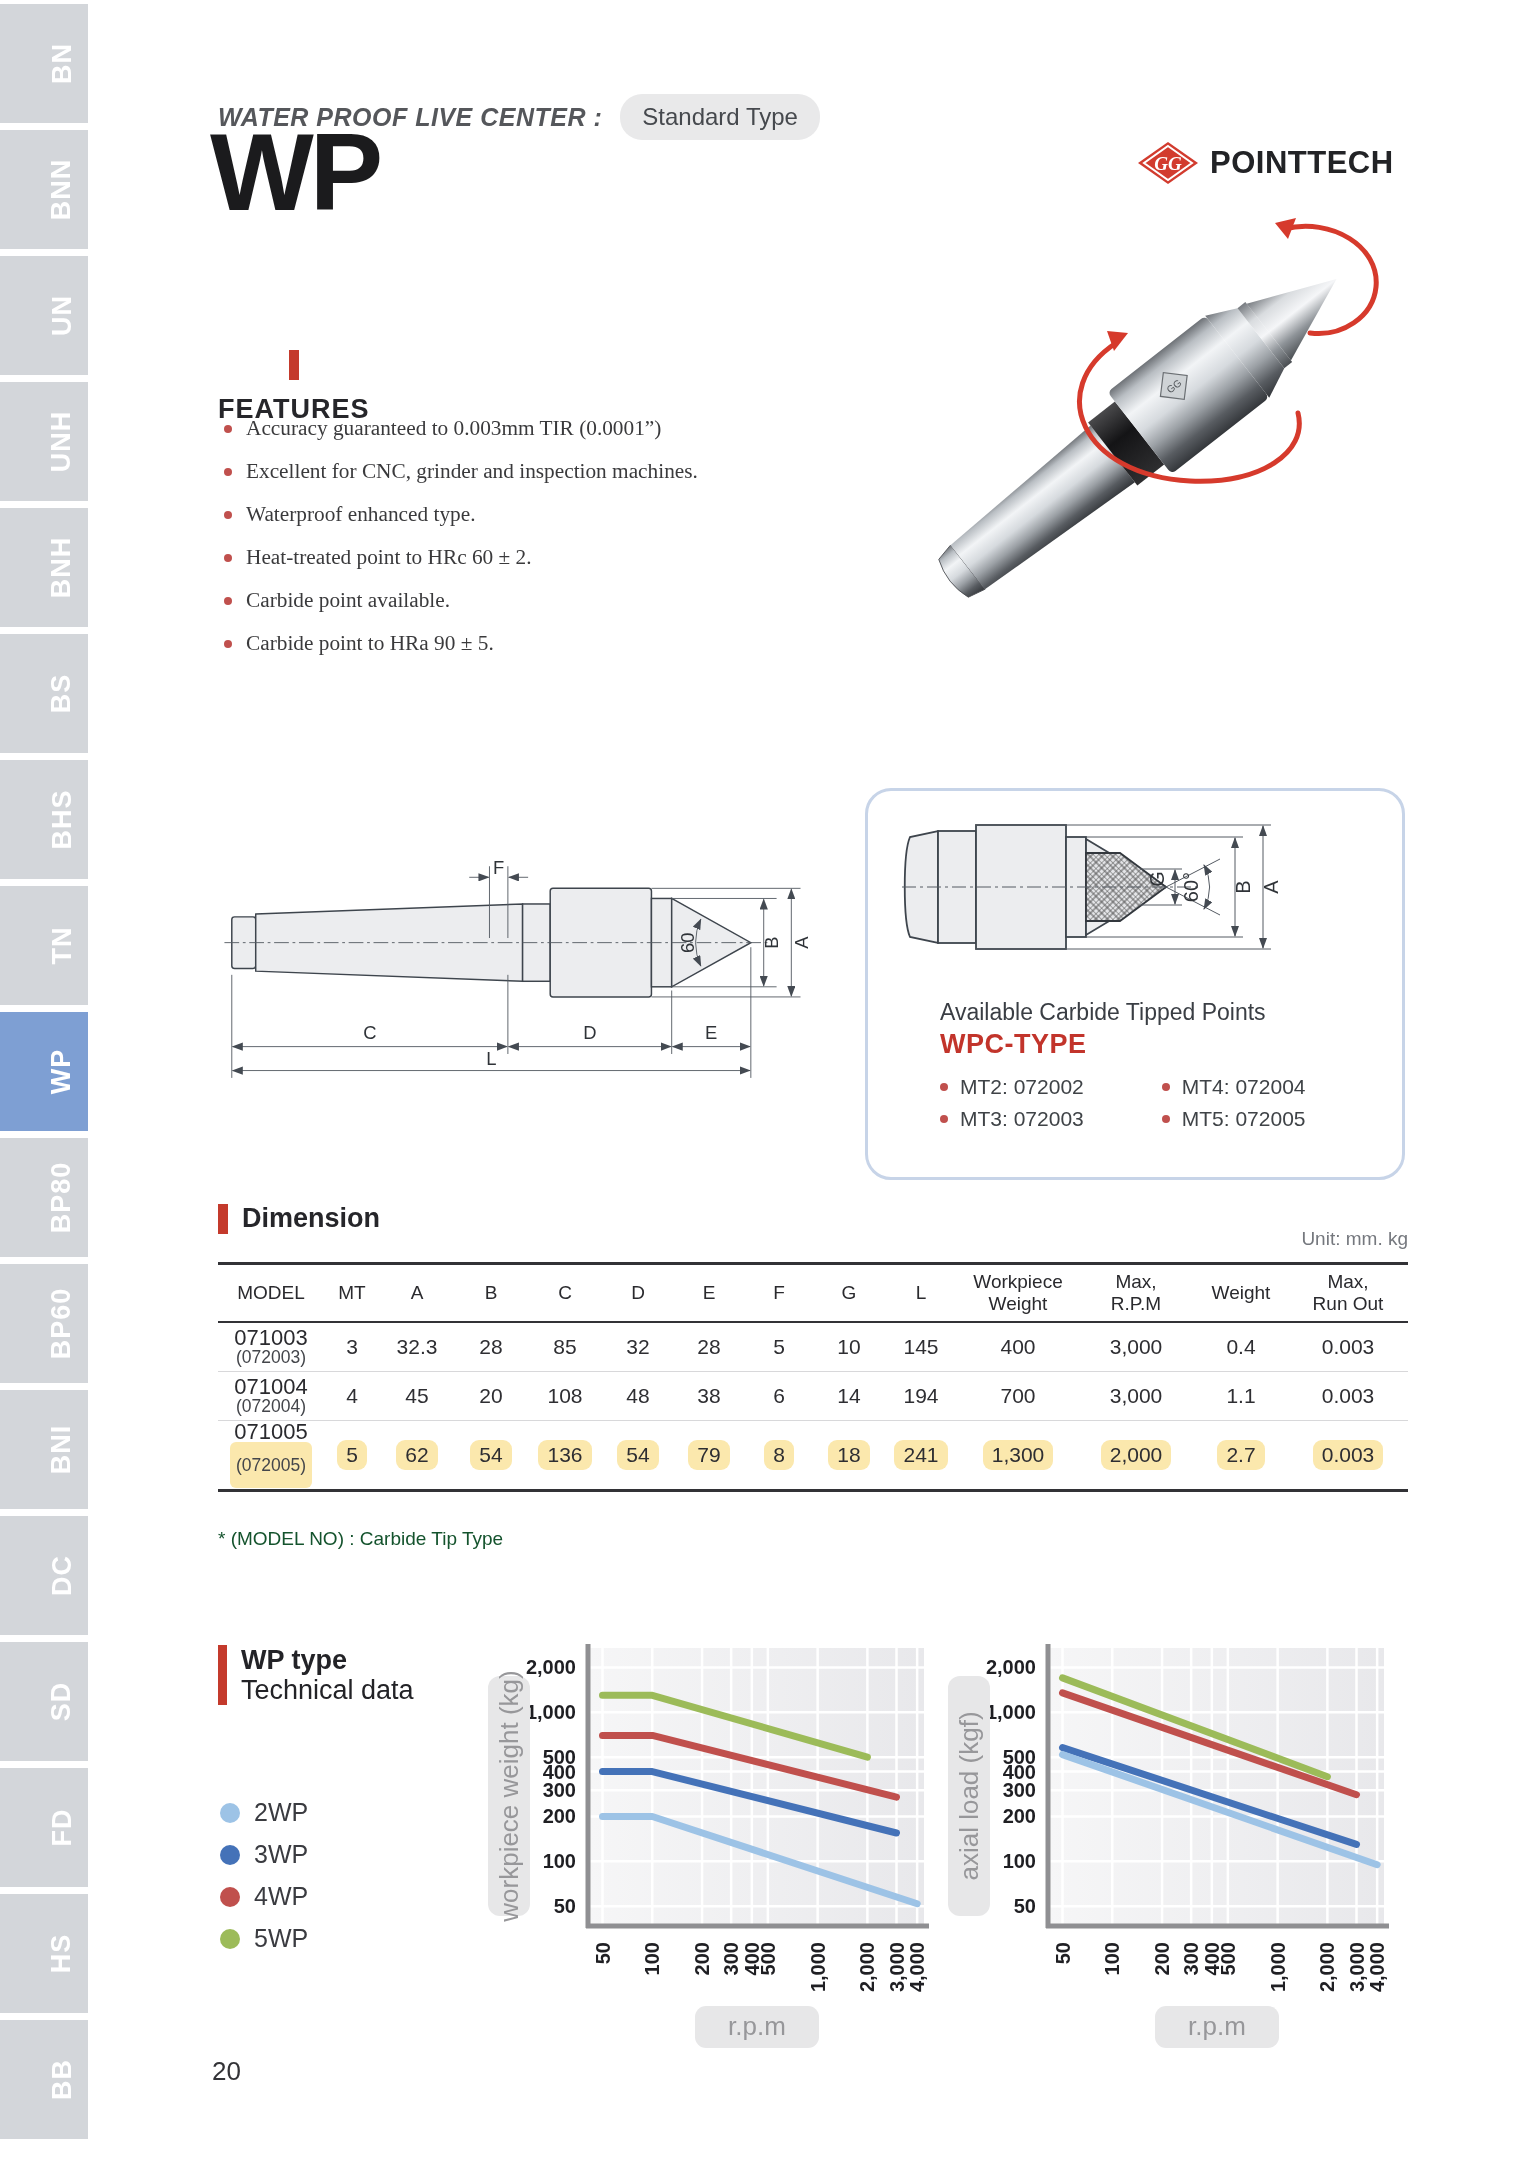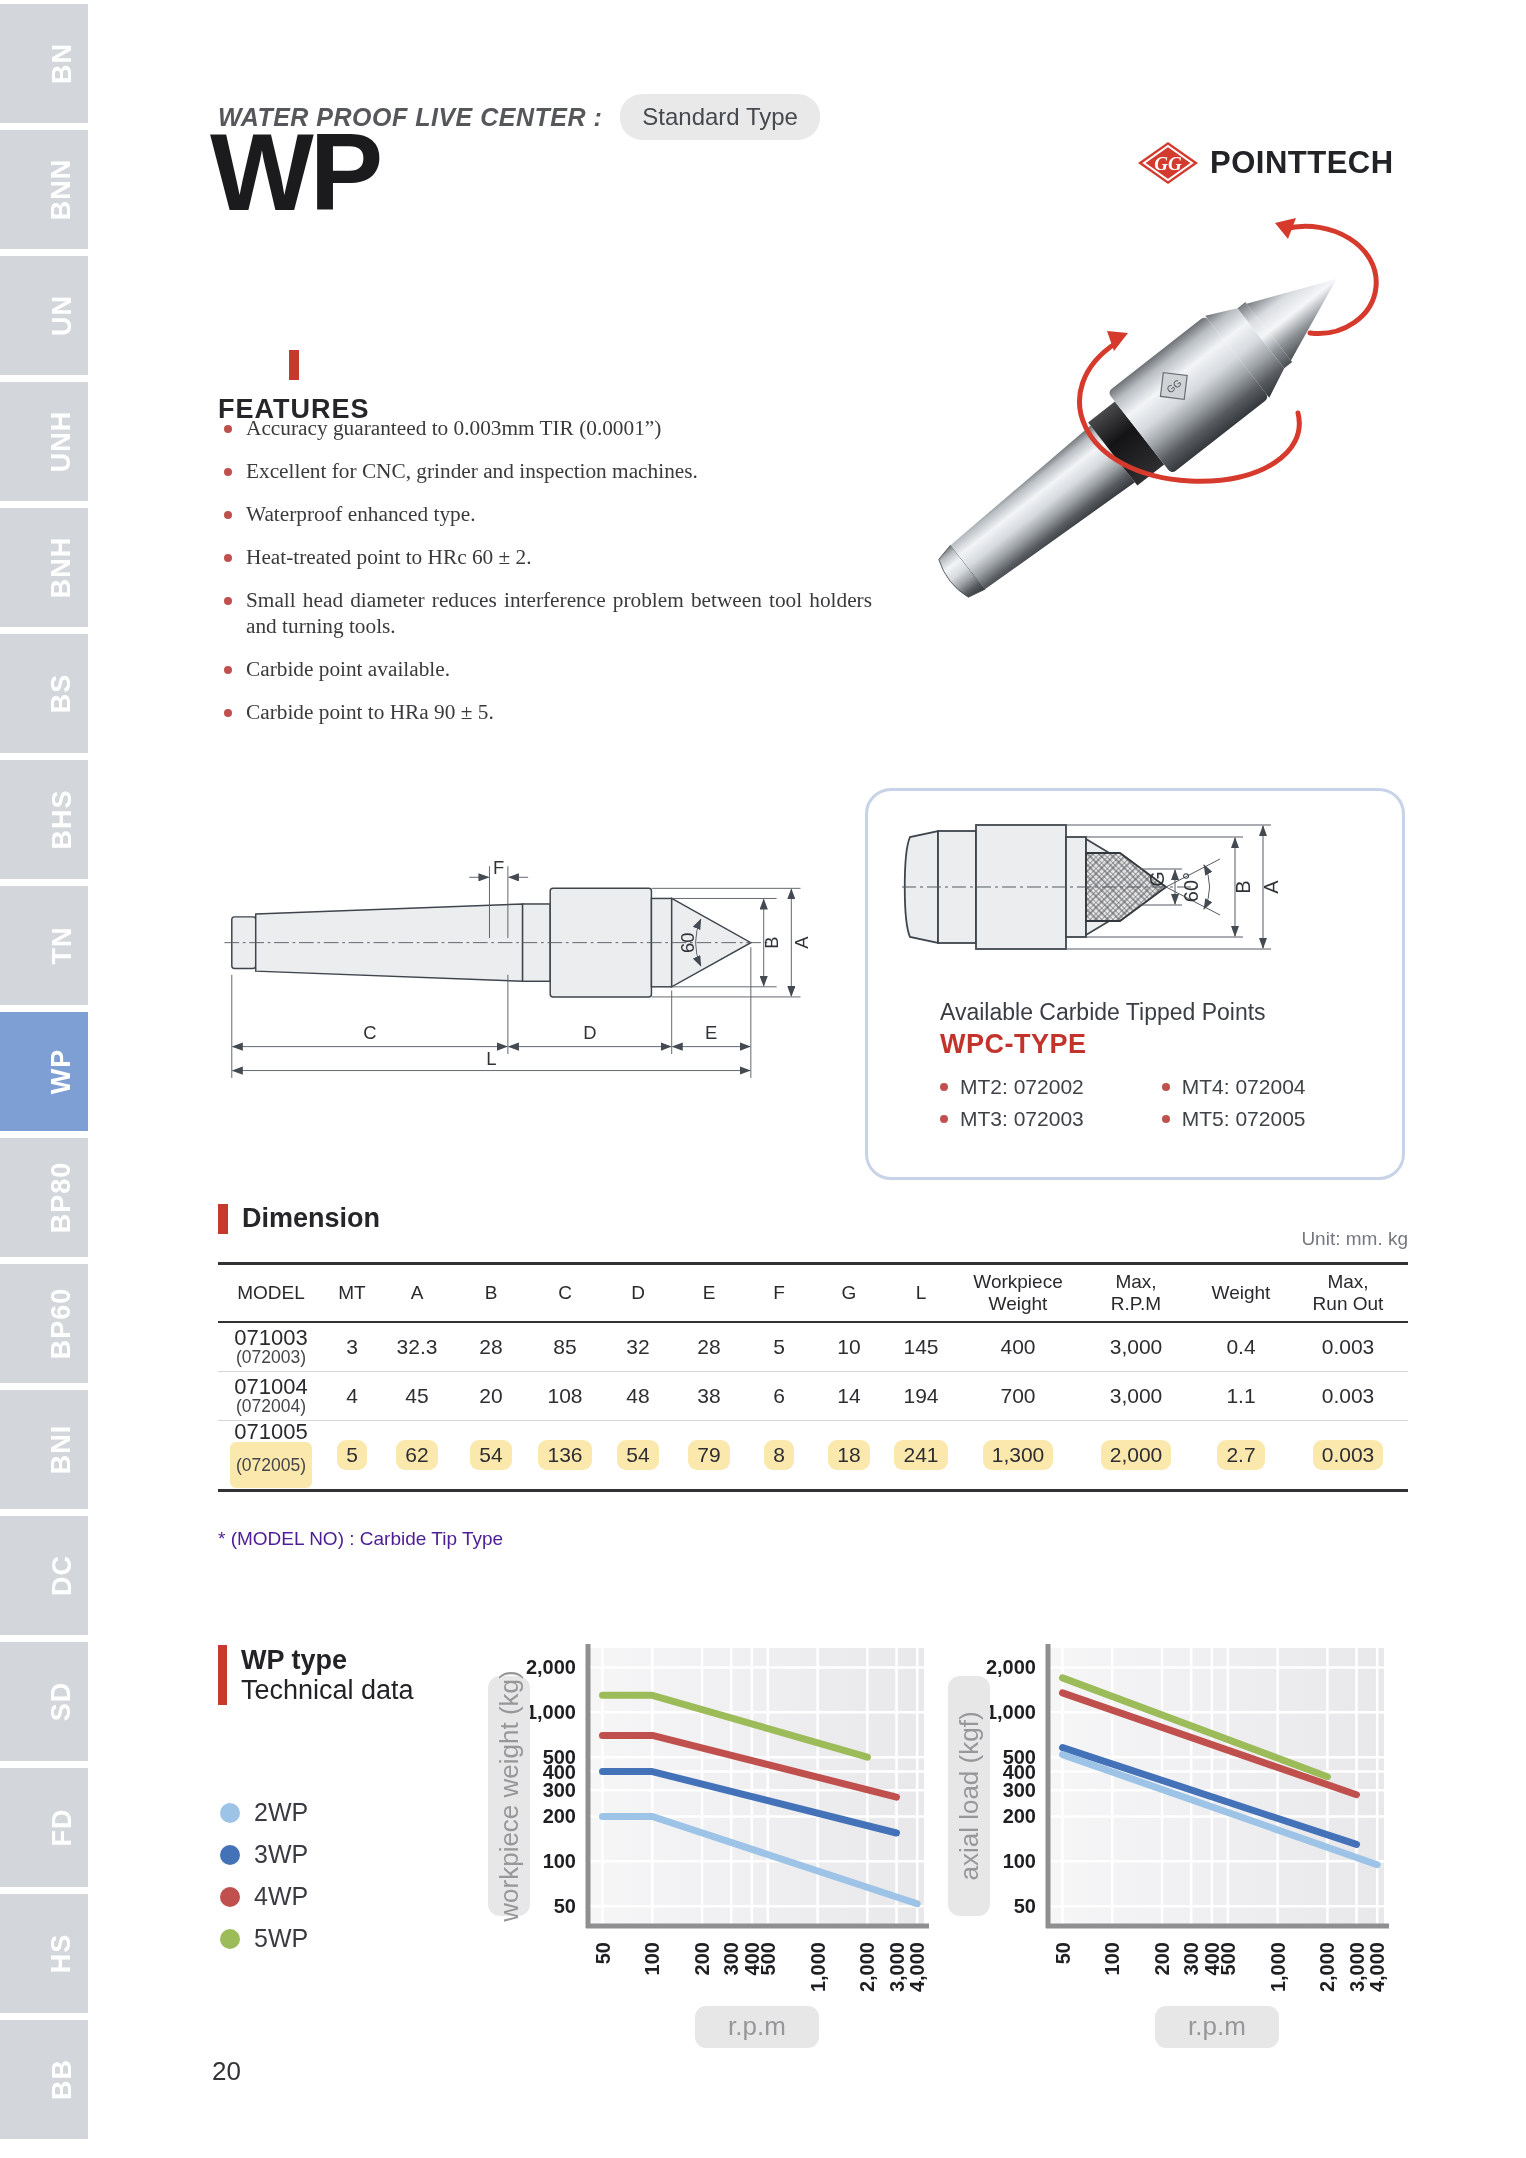--- a/index.html
+++ b/index.html
@@ -37,21 +37,21 @@
   table.dim{position:absolute;left:218px;top:1262px;width:1190px;border-collapse:collapse;table-layout:fixed;}
   table.dim th{font-size:19px;font-weight:400;color:#2A2A2E;white-space:pre-line;line-height:1.15;height:54px;vertical-align:middle;}
   table.dim thead tr{border-top:3px solid #323236;border-bottom:2px solid #323236;}
   table.dim tbody tr{border-bottom:1px solid #D8D8DA;height:49px;}
   table.dim tbody tr:last-child{border-bottom:3px solid #323236;}
   table.dim td{text-align:center;font-size:21px;color:#2E2E32;vertical-align:middle;}
   td.model .m1{font-size:22px;line-height:20px;color:#2A2A2E;}
   td.model .m2{font-size:17.5px;line-height:18px;color:#44464B;}
   .hl{background:#FBE8AD;border-radius:9px;padding:3px 9px;display:inline-block;}
   .m2 .hl{padding:14px 6px;border-radius:6px;}
-  .footnote{position:absolute;left:218px;top:1528px;font-size:19px;color:#4c1d95;text-align:right;}
+  .footnote{position:absolute;left:218px;top:1528px;font-size:19px;color:#14532d;text-align:right;}
   
   .tech-head{position:absolute;left:218px;top:1645px;display:flex;gap:14px;}
   .tech-bar{width:9px;height:60px;background:#C43A2C;}
   .tech-lines div:first-child{font-size:27px;font-weight:800;color:#232327;line-height:30px;}
   .tech-lines div:last-child{font-size:27px;font-weight:400;color:#232327;line-height:31px;}
   .legend{position:absolute;left:220px;top:1798px;}
   .legend-item{display:flex;align-items:center;gap:14px;margin-bottom:13px;}
   .legend-dot{width:20px;height:20px;border-radius:50%;}
   .legend-label{font-size:25px;color:#3A3B40;}
   .chart{position:absolute;top:1638px;}
@@ -184,21 +184,20 @@
 
 <div class="sec-head" style="left:218px;top:350px;flex-direction:column;">
   <div class="sec-bar"></div>
   <div class="sec-title">FEATURES</div>
 </div>
 <ul class="features-list">
     <li><span class="dot"></span><span>Accuracy guaranteed to 0.003mm TIR (0.0001”)</span></li>
     <li><span class="dot"></span><span>Excellent for CNC, grinder and inspection machines.</span></li>
     <li><span class="dot"></span><span>Waterproof enhanced type.</span></li>
     <li><span class="dot"></span><span>Heat-treated point to HRc 60 ± 2.</span></li>
-    <li><span class="dot"></span><span>Small head diameter reduces interference problem between tool holders and turning tools.</span></li>
     <li><span class="dot"></span><span>Carbide point available.</span></li>
     <li><span class="dot"></span><span>Carbide point to HRa 90 ± 5.</span></li>
   </ul>
 
 <svg class="tdraw" width="600" height="254" viewBox="0 0 650 276">
   <defs>
     <marker id="ar" orient="auto-start-reverse" markerWidth="12" markerHeight="9" refX="11" refY="4.5">
       <path d="M0,0 L12,4.5 L0,9 Z" fill="#444a52"></path>
     </marker>
   </defs>

